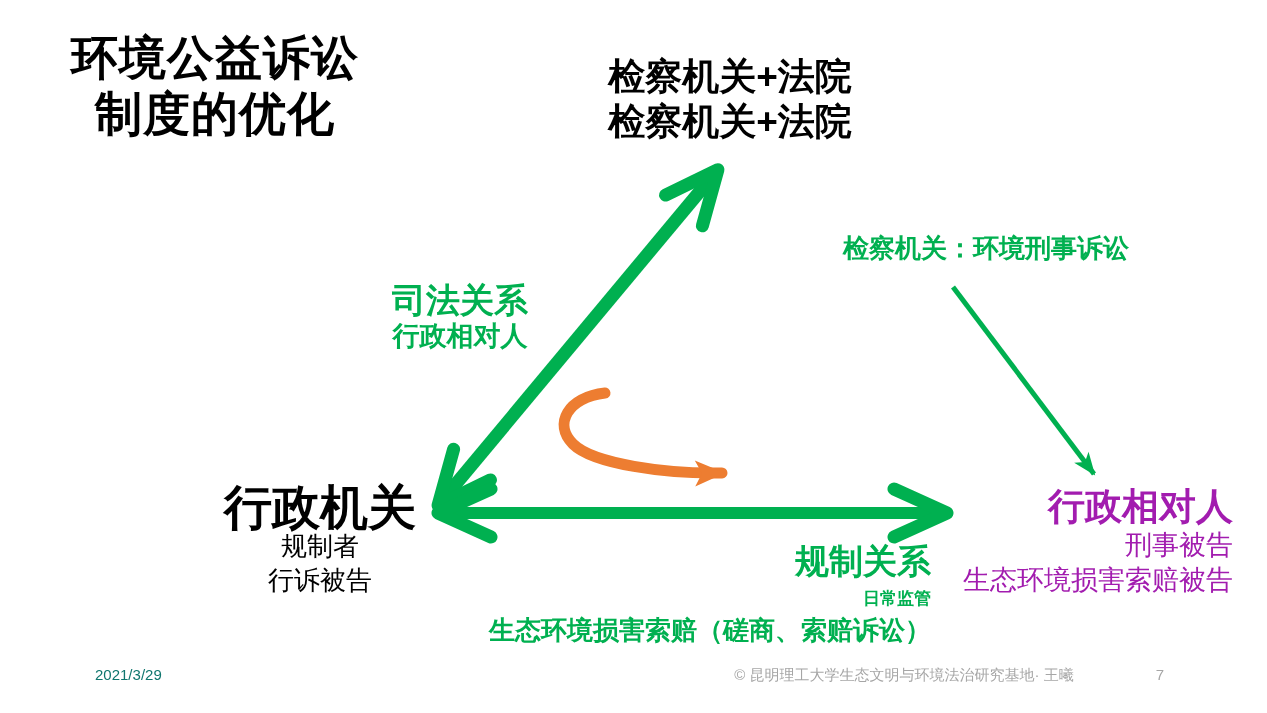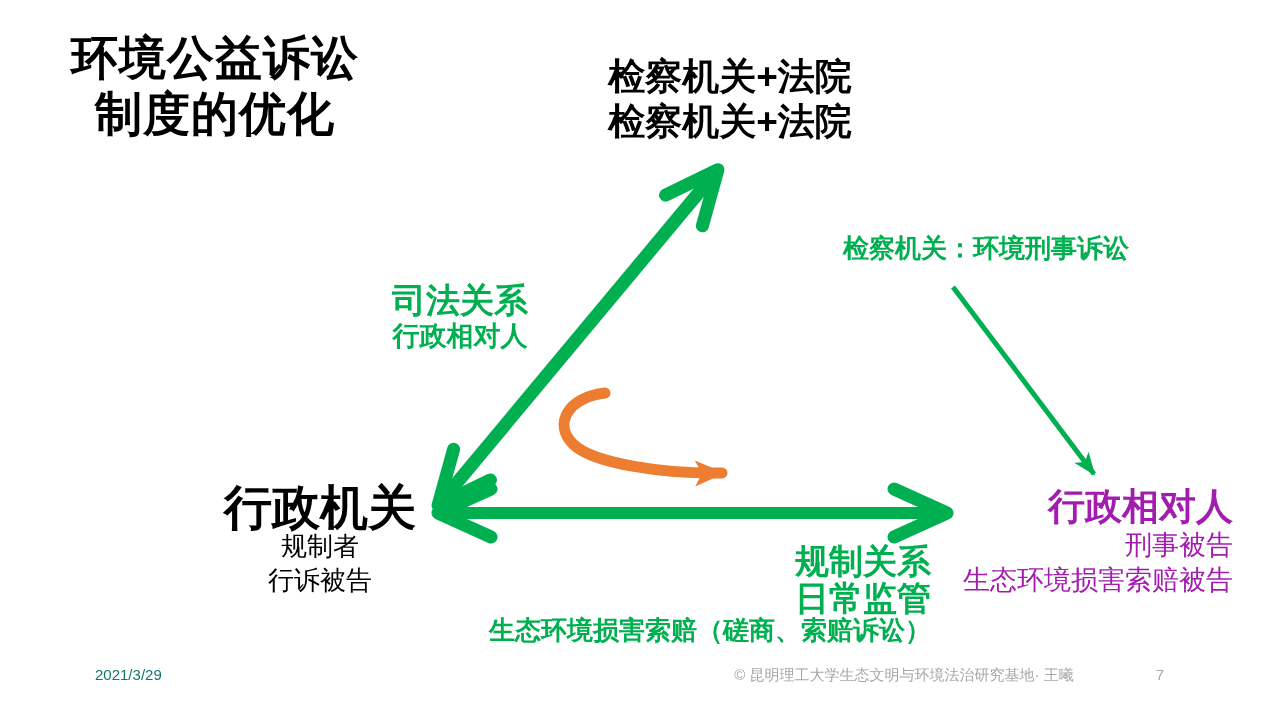--- a/index.html
+++ b/index.html
@@ -56,21 +56,21 @@
     text-align: right; color: #a21caf; z-index: 2;
   }
   .counterpart-node .node-name { font-size: 37px; line-height: 43px; font-weight: bold; }
   .counterpart-node .node-sub  { font-size: 27px; line-height: 35px; }
 
   .regulatory-label {
     left: 481px; top: 542px; width: 450px;
     text-align: right; z-index: 2;
   }
   .regulatory-label .rel-title { font-size: 34px; line-height: 38px; }
-  .regulatory-label .rel-sub1  { font-size: 34px; line-height: 31px; margin-top: 3px; }
+  .regulatory-label .rel-sub1  { font-size: 17px; line-height: 31px; margin-top: 3px; }
   .regulatory-label .rel-sub2  { font-size: 26px; line-height: 32px; }
 
   .footer-date {
     left: 95px; top: 666px;
     font-size: 15px; color: #0f766e; z-index: 2;
   }
   .footer-credit {
     left: 704px; top: 666px; width: 400px; text-align: center;
     font-size: 15px; color: #A6A6A6; z-index: 2;
   }

